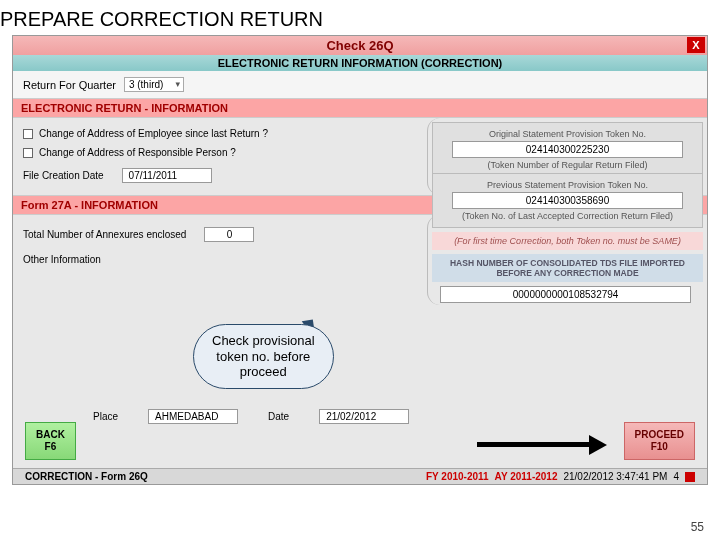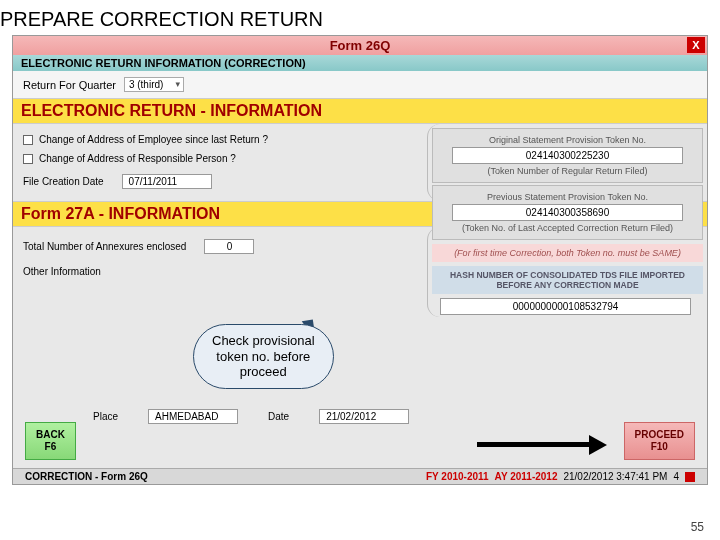--- a/index.html
+++ b/index.html
@@ -1,25 +1,25 @@
 <!DOCTYPE html>
 <html><head>
 <meta charset="utf-8">
 <style>
   * { box-sizing: border-box; margin: 0; padding: 0; }
   body { font-family: Arial, sans-serif; font-size: 11px; background: #fff; width: 720px; height: 540px; position: relative; }
   .slide-title { text-align: left; font-size: 20px; font-weight: normal; padding: 8px 0 4px; }
   .app { margin: 0 12px; border: 1px solid #999; background: #e8e8e8; position: relative; height: 450px; }
   .form-header { background: linear-gradient(#f5b8b8, #f0a0a0); color: #800000; font-weight: bold; text-align: center; padding: 2px 0; font-size: 13px; position: relative; }
   .close-btn { position: absolute; right: 2px; top: 1px; background: #c00; color: #fff; font-weight: bold; width: 18px; height: 16px; line-height: 16px; text-align: center; cursor: pointer; font-size: 11px; }
-  .sub-header { background: linear-gradient(#a8d8d8, #88c8c8); color: #000; font-weight: bold; padding: 2px 8px; font-size: 11px; }
+  .sub-header { background: linear-gradient(#a8d8d8, #88c8c8); color: #000; font-weight: bold; text-align: center; padding: 2px 16px; font-size: 11px; }
   .row-quarter { background: #f5f5f5; padding: 6px 10px; display: flex; align-items: center; gap: 8px; }
   .dropdown { background: #fff; border: 1px solid #aaa; padding: 1px 16px 1px 4px; font-size: 10px; position: relative; min-width: 60px; }
   .dropdown::after { content: "▾"; position: absolute; right: 3px; font-size: 9px; color: #555; }
-  .section-bar { background: #fde047; color: #a00000; font-weight: bold; padding: 3px 8px; font-size: 16px; border-top: 1px solid #ccc; border-bottom: 1px solid #ccc; }
+  .section-bar { background: #fca5a5; color: #a00000; font-weight: bold; padding: 3px 8px; font-size: 11px; border-top: 1px solid #ccc; border-bottom: 1px solid #ccc; }
   .panel-body { display: flex; }
   .left-col { flex: 1; padding: 6px 10px; }
   .right-col { width: 280px; border-left: 1px solid #bbb; border-radius: 13px; }
   .chk-row { display: flex; align-items: center; gap: 6px; padding: 4px 0; font-size: 10px; }
   .chk { width: 10px; height: 10px; border: 1px solid #666; background: #fff; }
   .field-row { display: flex; align-items: center; gap: 18px; padding: 6px 0; font-size: 10px; }
   .text-input { background: #fff; border: 1px solid #999; padding: 1px 6px; font-size: 10px; min-width: 90px; display: inline-block; }
   .right-box { background: #e0e0e0; border: 1px solid #bbb; margin: 4px; padding: 4px 6px; }
   .right-label { color: #555; text-align: center; font-size: 9px; padding: 2px 0; }
   .right-val { background: #fff; border: 1px solid #999; margin: 0 auto; width: 90%; padding: 2px; text-align: center; font-size: 10px; }
@@ -42,21 +42,21 @@
   .page-num { position: absolute; bottom: 6px; right: 16px; font-size: 12px; color: #444; }
 </style>
 </head>
 <body>
 
 <div class="slide-title">PREPARE CORRECTION RETURN</div>
 
 <div class="app">
 
   <div class="form-header">
-    <span>Form 26Q</span>
+    <span>Check 26Q</span>
     <div class="close-btn">X</div>
   </div>
   <div class="sub-header">ELECTRONIC RETURN INFORMATION (CORRECTION)</div>
 
   <div class="row-quarter">
     <span>Return For Quarter</span>
     <div class="dropdown">3 (third)</div>
   </div>
 
   <div class="section-bar">ELECTRONIC RETURN - INFORMATION</div>

